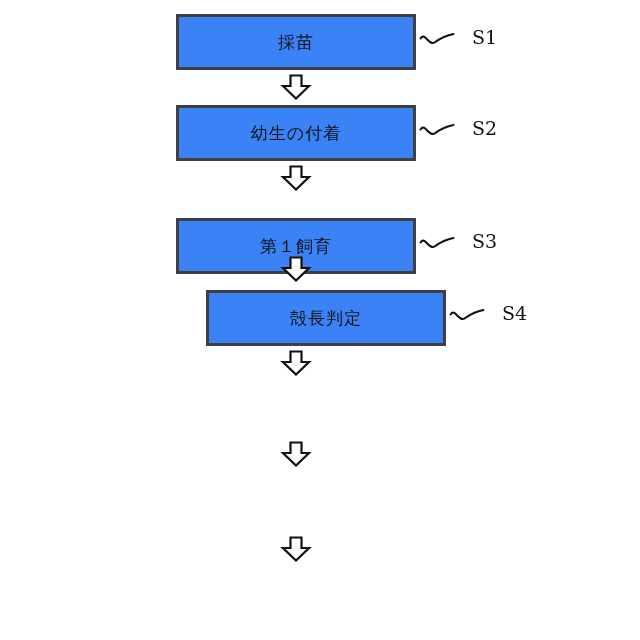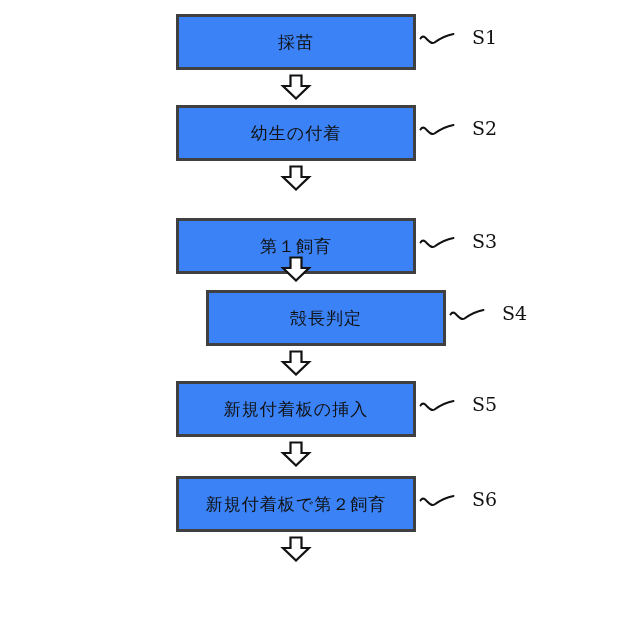--- a/index.html
+++ b/index.html
@@ -149,45 +149,23 @@
           <path d="M0.5 8.5 C5 1.5, 9 16.5, 14.5 12.5 C20 8.5, 25 5.5, 33.5 4.0" fill="none" stroke="#121212" stroke-width="2" stroke-linecap="round"></path>
         </svg>
       </span>
       <span class="step-id">S4</span>
     </div>
     <span class="arrow" style="top: 350px; left: 280px;">
       <svg width="32" height="26" viewBox="0 0 32 26" xmlns="http://www.w3.org/2000/svg">
         <path d="M10.5 1.5 L21.5 1.5 L21.5 12.0 L29.0 12.0 L16.0 24.5 L3.0 12.0 L10.5 12.0 Z" fill="#ffffff" stroke="#121212" stroke-width="2.2" stroke-linejoin="miter"></path>
       </svg>
     </span>
-    <div class="step" style="top: 381px;">
-      <div class="step-box">
-        <span class="step-text">新規付着板の挿入</span>
-      </div>
-      <span class="leader">
-        <svg width="34" height="22" viewBox="0 0 34 22" xmlns="http://www.w3.org/2000/svg">
-          <path d="M0.5 8.5 C5 1.5, 9 16.5, 14.5 12.5 C20 8.5, 25 5.5, 33.5 4.0" fill="none" stroke="#121212" stroke-width="2" stroke-linecap="round"></path>
-        </svg>
-      </span>
-      <span class="step-id">S5</span>
-    </div>
     <span class="arrow" style="top: 441px; left: 280px;">
       <svg width="32" height="26" viewBox="0 0 32 26" xmlns="http://www.w3.org/2000/svg">
         <path d="M10.5 1.5 L21.5 1.5 L21.5 12.0 L29.0 12.0 L16.0 24.5 L3.0 12.0 L10.5 12.0 Z" fill="#ffffff" stroke="#121212" stroke-width="2.2" stroke-linejoin="miter"></path>
       </svg>
     </span>
-    <div class="step" style="top: 476px;">
-      <div class="step-box">
-        <span class="step-text">新規付着板で第２飼育</span>
-      </div>
-      <span class="leader">
-        <svg width="34" height="22" viewBox="0 0 34 22" xmlns="http://www.w3.org/2000/svg">
-          <path d="M0.5 8.5 C5 1.5, 9 16.5, 14.5 12.5 C20 8.5, 25 5.5, 33.5 4.0" fill="none" stroke="#121212" stroke-width="2" stroke-linecap="round"></path>
-        </svg>
-      </span>
-      <span class="step-id">S6</span>
-    </div>
     <span class="arrow" style="top: 536px; left: 280px;">
       <svg width="32" height="26" viewBox="0 0 32 26" xmlns="http://www.w3.org/2000/svg">
         <path d="M10.5 1.5 L21.5 1.5 L21.5 12.0 L29.0 12.0 L16.0 24.5 L3.0 12.0 L10.5 12.0 Z" fill="#ffffff" stroke="#121212" stroke-width="2.2" stroke-linejoin="miter"></path>
       </svg>
     </span>
   </div>
 
 </body></html>

